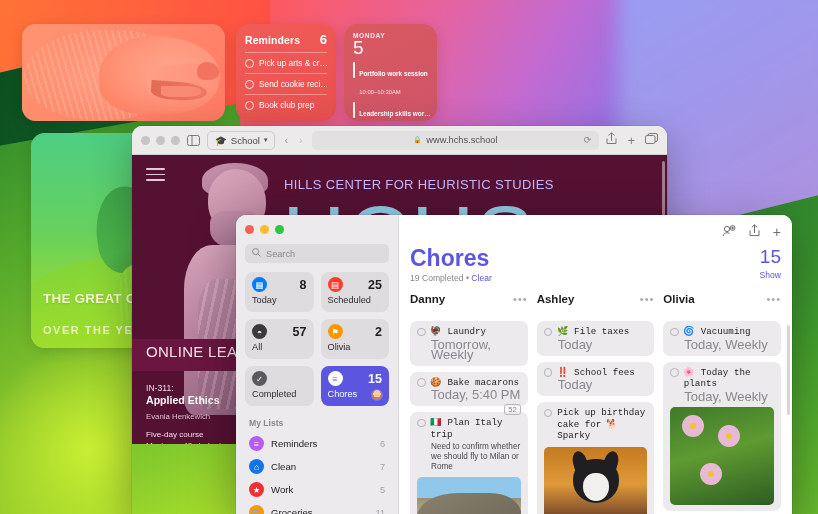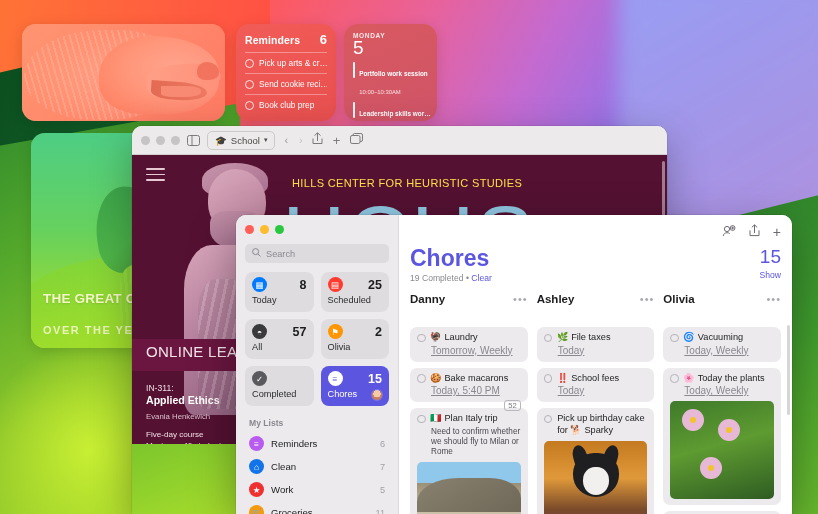--- a/index.html
+++ b/index.html
@@ -201,21 +201,21 @@
   .st-arm { position: absolute; left: 58px; top: 56px; width: 42px; height: 46px;
     background: linear-gradient(150deg,#d5a2b8,#ad7896); border-radius: 40% 46% 44% 40%; transform: rotate(12deg); }
   .st-body { position: absolute; left: 4px; top: 86px; width: 108px; height: 170px;
     background: linear-gradient(160deg,#d7a4ba 0%, #b37f9c 52%, #8e5e7c 100%);
     border-radius: 26% 30% 8% 10%; }
   .st-fold { position: absolute; left: 18px; top: 120px; width: 80px; height: 130px;
     background: repeating-linear-gradient(102deg, rgba(255,255,255,.14) 0 3px, rgba(0,0,0,.05) 3px 9px);
     border-radius: 24% 28% 8% 10%; }
   .hcs-title {
     position: absolute; left: 152px; top: 22px; right: 6px;
-    font-size: 11px; letter-spacing: .35px; color: #fde047; white-space: nowrap; margin-left: 8px;
+    font-size: 13px; letter-spacing: .35px; color: #c4b5fd; white-space: nowrap;
   }
   .hcs-big {
     position: absolute; left: 150px; top: 38px; font-size: 88px; font-weight: 400;
     letter-spacing: 1px; color: #8fc6e0; line-height: 88px; white-space: nowrap;
   }
   .hcs-banner {
     position: absolute; left: 0; top: 184px; width: 535px; height: 32px;
     background: #6b1640;
   }
   .hcs-online {
@@ -280,29 +280,29 @@
   .rm-tools { display: flex; justify-content: flex-end; gap: 13px; color: #6d6a72;
               align-items: center; height: 15px; }
   .rm-head { display: flex; justify-content: space-between; align-items: flex-start; margin-top: 7px; }
   .rm-title { font-size: 23px; font-weight: 700; color: #5b55e0; line-height: 25px; }
   .rm-big { font-size: 19px; font-weight: 400; color: #5b55e0; line-height: 21px; }
   .rm-sub { font-size: 8.6px; color: #8a878f; margin-top: 2px; }
   .rm-sub b { color: #5b55e0; font-weight: 400; }
   .rm-show { font-size: 8.6px; color: #5b55e0; text-align: right; margin-top: 3px; }
   .cols { display: flex; gap: 9px; margin-top: 10px; }
   .col { flex: 1; min-width: 0; }
-  .col-head { display: flex; justify-content: space-between; align-items: center; margin-bottom: 22px; }
+  .col-head { display: flex; justify-content: space-between; align-items: center; margin-bottom: 16px; }
   .col-name { font-size: 11.5px; font-weight: 700; color: #1d1d1f; }
   .col-dots { color: #a9a6ae; font-size: 11px; letter-spacing: 1px; line-height: 6px; }
   .task { background: #eceaec; border-radius: 7px; padding: 5px 7px 6px; margin-bottom: 6px; }
-  .task-row { display: flex; gap: 5px; align-items: flex-start; }
+  .task-row { display: flex; gap: 5px; align-items: flex-start; font-family: Liberation Mono, monospace; }
   .tcirc { width: 8.5px; height: 8.5px; border-radius: 50%; border: 1px solid #b6b3bb;
            flex: none; margin-top: 1.5px; }
   .ttxt { font-size: 9.2px; color: #1d1d1f; line-height: 11.5px; }
-  .tsub { font-size: 10px; color: #8a878f; margin: 2px 0 0 14px; line-height: 10px; text-decoration: underline; }
+  .tsub { font-size: 13px; color: #8a878f; margin: 2px 0 0 14px; line-height: 10px; }
   .tnote { font-size: 8.2px; color: #4a4850; margin: 2px 0 0 14px; line-height: 10px; }
   .tbadge { float: right; margin-top: 4px; font-size: 7.6px; color: #7b7881;
             border: .8px solid #b9b6be; border-radius: 3px; padding: 0 3px; }
   .tphoto { margin: 5px 0 0 0; border-radius: 5px; height: 62px; overflow: hidden; position: relative; }
   .ph-italy { background: linear-gradient(180deg,#8fc8ea 0%, #8fc8ea 34%, #9a9078 34%, #b9ad8e 62%, #d9d2c0 100%); }
   .ph-italy .cliff { position: absolute; left: 0; top: 16px; width: 100%; height: 34px;
     background: linear-gradient(150deg,#8a8270,#6f6757); border-radius: 40% 30% 0 0 / 70% 60% 0 0; }
   .ph-dog { background: linear-gradient(180deg,#c47a20 0%, #e0993a 38%, #7a4a2a 70%, #6a3f55 100%); }
   .ph-dog .d-head { position: absolute; left: 50%; top: 12px; transform: translateX(-50%);
     width: 46px; height: 44px; background: #1f1f22; border-radius: 46% 46% 50% 50%; }
@@ -413,20 +413,25 @@
             <line x1="5" y1=".5" x2="5" y2="10.5" stroke="currentColor"></line>
           </svg>
       </span>
       <span class="sf-tabpill">
         <span>🎓</span>
         <span>School</span>
         <span style="font-size:7px">▾</span>
       </span>
       <span class="sf-arrow">‹</span>
       <span class="sf-arrow" style="color:#c6c3c3">›</span>
+      <span class="sf-url">
+        <span style="font-size:7px">🔒</span>
+        <span>www.hchs.school</span>
+        <span class="reload">⟳</span>
+      </span>
       <span class="sf-right">
         <span>
           <svg width="11" height="13" viewBox="0 0 11 13">
               <path d="M5.5 1v8M2.5 3.5L5.5 .8 8.5 3.5" fill="none" stroke="currentColor" stroke-width="1"></path>
               <path d="M1 6.5v5h9v-5" fill="none" stroke="currentColor" stroke-width="1"></path>
             </svg>
         </span>
         <span style="font-size:13px">+</span>
         <span>
           <svg width="13" height="12" viewBox="0 0 13 12">

